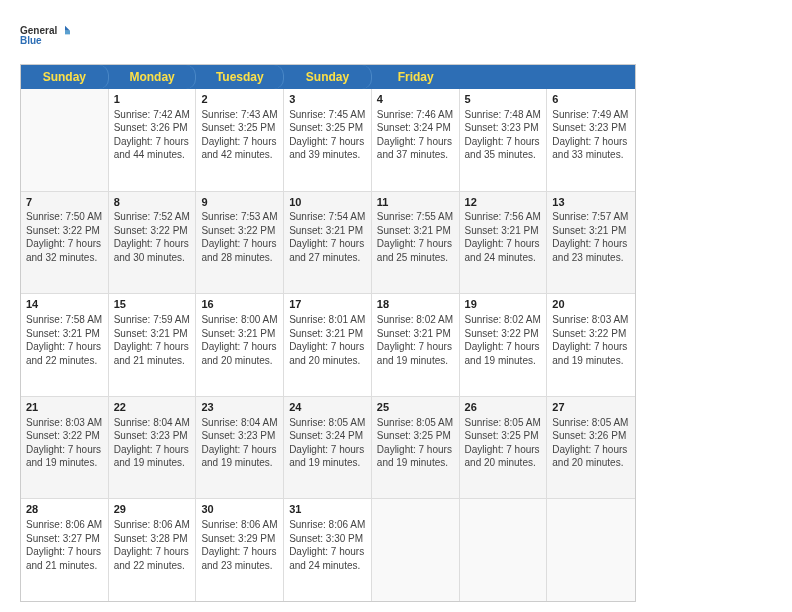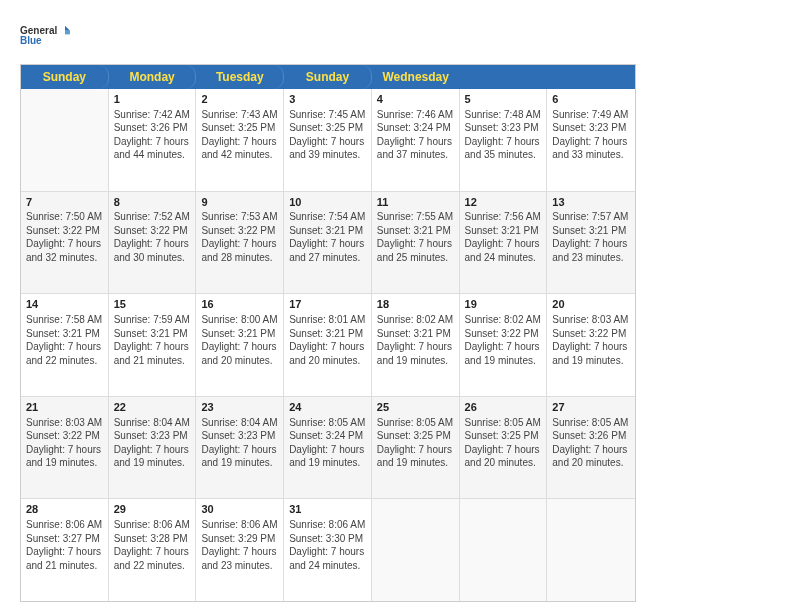--- a/index.html
+++ b/index.html
@@ -117,21 +117,21 @@
       <p></p>
     </div>
   </div>
 
   <div class="calendar">
     <div class="cal-header">
     <div class="cal-header-cell">Sunday</div>
         <div class="cal-header-cell">Monday</div>
         <div class="cal-header-cell">Tuesday</div>
         <div class="cal-header-cell">Sunday</div>
-        <div class="cal-header-cell">Wednesday</div>
+        <div class="cal-header-cell">Friday</div>
       </div>
     <div class="cal-body">
     <div class="cal-row">
           <div class="cal-cell empty"></div>
           <div class="cal-cell">
           <div class="day-num">1</div>
           <div class="info">Sunrise: 7:42 AM<br>Sunset: 3:26 PM<br>Daylight: 7 hours and 44 minutes.</div>
         </div>
           <div class="cal-cell">
           <div class="day-num">2</div>

